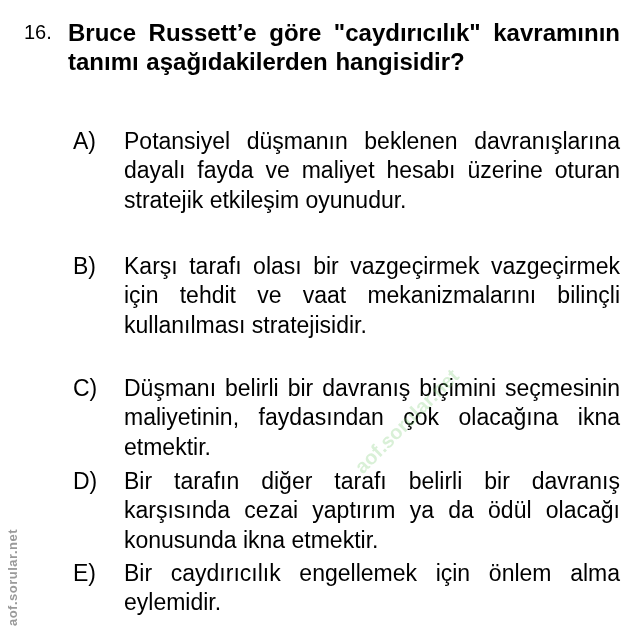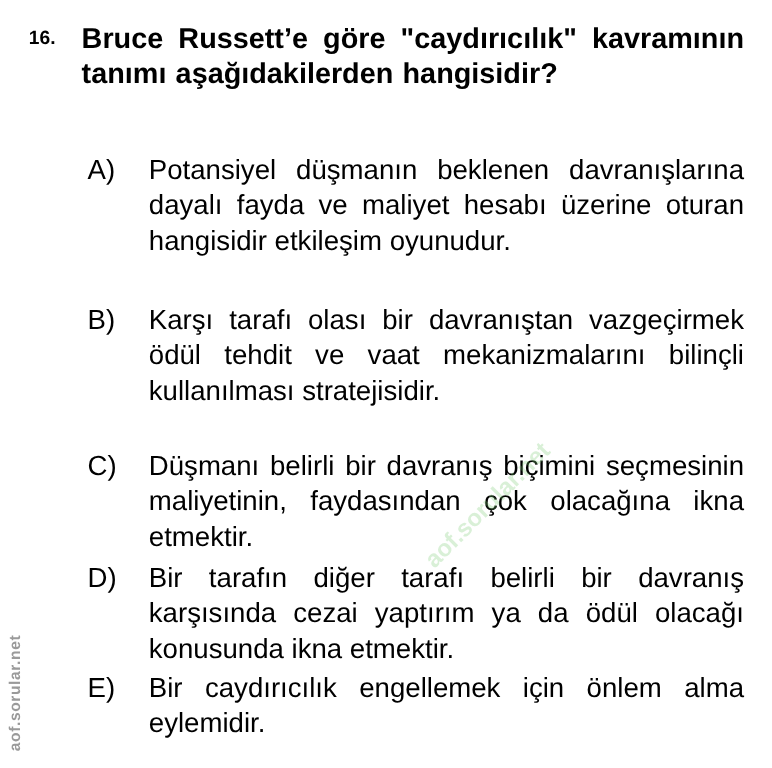--- a/index.html
+++ b/index.html
@@ -1,41 +1,41 @@
 <!DOCTYPE html>
 <html><head>
 <meta charset="utf-8">
 <style>
   html, body { margin:0; padding:0; background:#ffffff; }
   body { width:643px; height:640px; position:relative; overflow:hidden; font-family:"Liberation Sans", sans-serif; color:#000; }
   .question { position:absolute; left:24px; top:18px; width:596px; }
-  .q-num { position:absolute; left:0; top:0; font-weight:bold; font-size:16px; line-height:29px; }
+  .q-num { position:absolute; left:0; top:0; font-weight:normal; font-size:20px; line-height:29px; }
   .q-text { position:absolute; left:44px; top:0; width:552px; font-weight:bold; font-size:24px; line-height:29px; text-align:justify; text-align-last:left; word-spacing:1px; }
   .option { position:absolute; left:73px; width:547px; }
   .opt-label { position:absolute; left:0; top:0; font-size:23px; line-height:29.3px; }
   .opt-text { position:absolute; left:51px; top:0; width:496px; font-size:23px; line-height:29.3px; text-align:justify; text-align-last:left; }
   .side-wm { position:absolute; left:-38px; top:570px; transform:rotate(-90deg); transform-origin:center; font-size:13px; font-weight:bold; color:#9a9a9a; letter-spacing:0.5px; width:100px; text-align:center; }
   .diag-wm { position:absolute; left:338px; top:410px; transform:rotate(-45deg); font-size:20px; font-weight:bold; color:rgba(120,200,110,0.28); white-space:nowrap; }
 </style>
 </head>
 <body>
 
 <div class="question">
   <span class="q-num">16.</span>
   <div class="q-text">Bruce Russett’e göre "caydırıcılık" kavramının tanımı aşağıdakilerden hangisidir?</div>
 </div>
 
 <div class="option" style="top:127px;">
   <span class="opt-label">A)</span>
-  <div class="opt-text">Potansiyel düşmanın beklenen davranışlarına dayalı fayda ve maliyet hesabı üzerine oturan hangisidir etkileşim oyunudur.</div>
+  <div class="opt-text">Potansiyel düşmanın beklenen davranışlarına dayalı fayda ve maliyet hesabı üzerine oturan stratejik etkileşim oyunudur.</div>
 </div>
 
 <div class="option" style="top:252px;">
   <span class="opt-label">B)</span>
-  <div class="opt-text">Karşı tarafı olası bir davranıştan vazgeçirmek ödül tehdit ve vaat mekanizmalarını bilinçli kullanılması stratejisidir.</div>
+  <div class="opt-text">Karşı tarafı olası bir vazgeçirmek vazgeçirmek için tehdit ve vaat mekanizmalarını bilinçli kullanılması stratejisidir.</div>
 </div>
 
 <div class="option" style="top:374px;">
   <span class="opt-label">C)</span>
   <div class="opt-text">Düşmanı belirli bir davranış biçimini seçmesinin maliyetinin, faydasından çok olacağına ikna etmektir.</div>
 </div>
 
 <div class="option" style="top:467px;">
   <span class="opt-label">D)</span>
   <div class="opt-text">Bir tarafın diğer tarafı belirli bir davranış karşısında cezai yaptırım ya da ödül olacağı konusunda ikna etmektir.</div>

